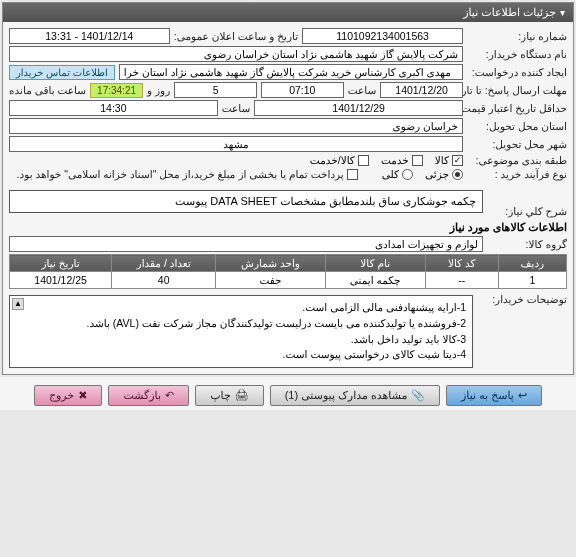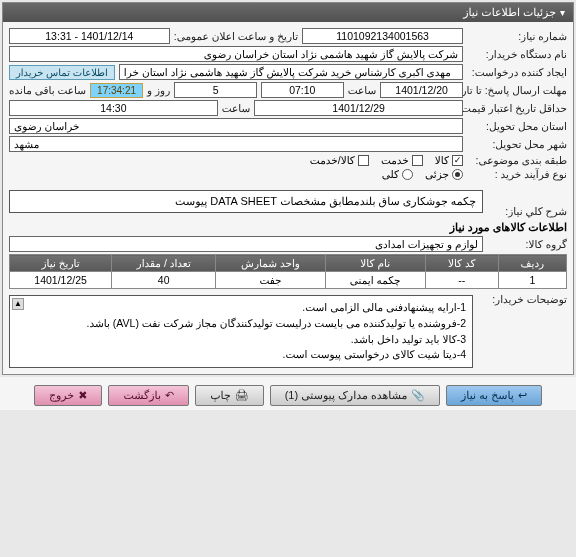--- a/index.html
+++ b/index.html
@@ -60,21 +60,21 @@
 .field-xs { min-width: 40px; }
 .info-btn {
   background: #c8e4f0;
   border: 1px solid #5a9bb8;
   color: #0a4d6a;
   padding: 1px 6px;
   font-size: 10px;
   cursor: pointer;
 }
 .countdown {
-  background: #7dd3fc;
+  background: #bef264;
   border: 1px solid #c0a040;
   padding: 1px 6px;
   font-size: 10px;
   color: #5a4400;
 }
 .radio-group, .check-group {
   display: flex;
   gap: 12px;
   align-items: center;
 }
@@ -220,26 +220,26 @@
 
     <div class="form-row">
       <span class="label" style="width:100px">حداقل تاریخ اعتبار قیمت: تا تاریخ:</span>
       <span class="field field-sm">1401/12/29</span>
       <span class="label">ساعت</span>
       <span class="field field-xs">14:30</span>
     </div>
 
     <div class="form-row">
       <span class="label" style="width:100px">استان محل تحویل:</span>
-      <span class="field field-med" style="text-align:left">خراسان رضوی</span>
+      <span class="field field-med" style="text-align:right">خراسان رضوی</span>
     </div>
 
     <div class="form-row">
       <span class="label" style="width:100px">شهر محل تحویل:</span>
-      <span class="field field-med" style="text-align:left">مشهد</span>
+      <span class="field field-med" style="text-align:center">مشهد</span>
     </div>
 
     <div class="form-row">
       <span class="label" style="width:100px">طبقه بندی موضوعی:</span>
       <div class="check-group">
         <div class="check-item">
             <span class="check-box checked"></span>
             <span>کالا</span>
           </div>
         <div class="check-item">
@@ -257,20 +257,24 @@
       <span class="label" style="width:100px">نوع فرآیند خرید :</span>
       <div class="radio-group">
         <div class="radio-item">
             <span class="radio-dot checked"></span>
             <span>جزئی</span>
           </div>
         <div class="radio-item">
             <span class="radio-dot"></span>
             <span>کلی</span>
           </div>
+      </div>
+      <div class="check-item" style="margin-right:20px">
+        <span class="check-box"></span>
+        <span class="label">پرداخت تمام یا بخشی از مبلغ خرید،از محل "اسناد خزانه اسلامی" خواهد بود.</span>
       </div>
     </div>
 
     <div class="form-row" style="align-items:flex-end;margin-top:6px">
       <span class="label" style="width:80px">شرح کلي نیاز:</span>
       <div class="desc-box" style="flex:1">چکمه جوشکاری ساق بلندمطابق مشخصات DATA SHEET پیوست</div>
     </div>
 
     <div class="section-title">اطلاعات کالاهای مورد نیاز</div>
 

